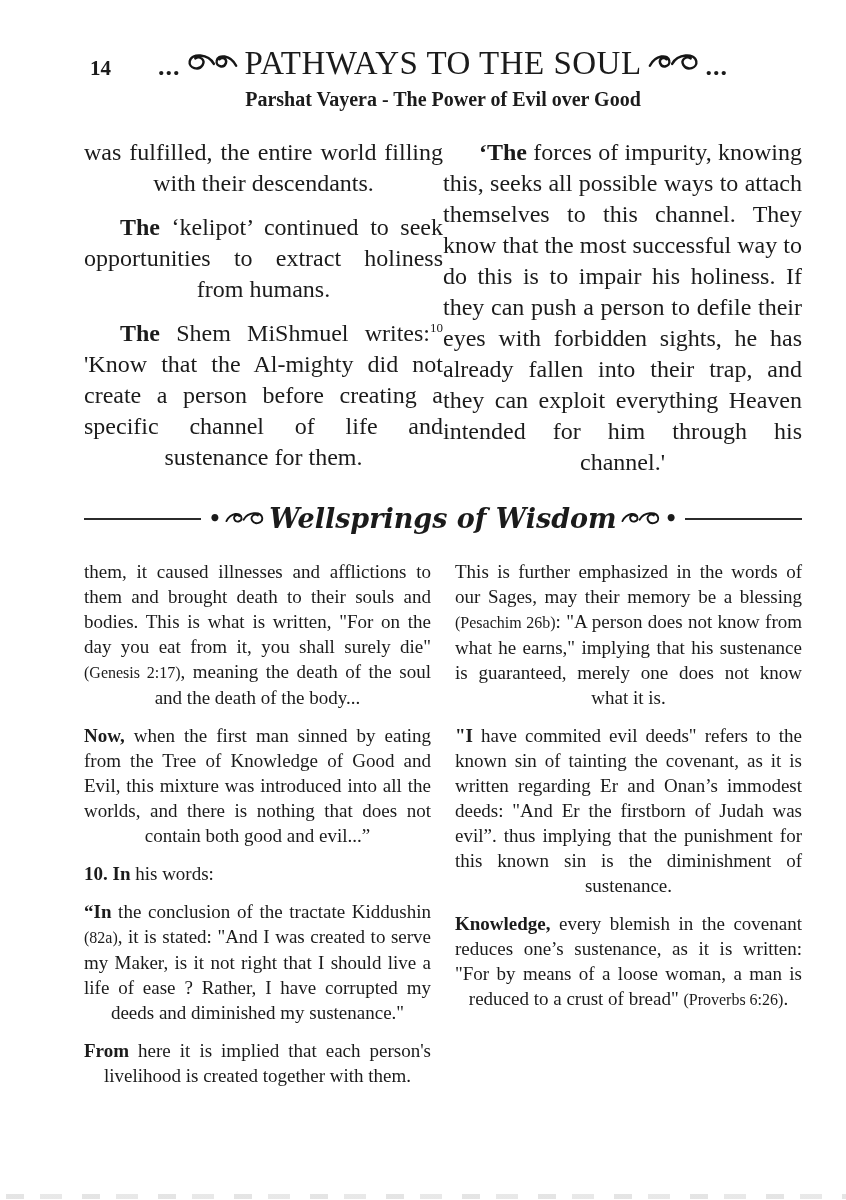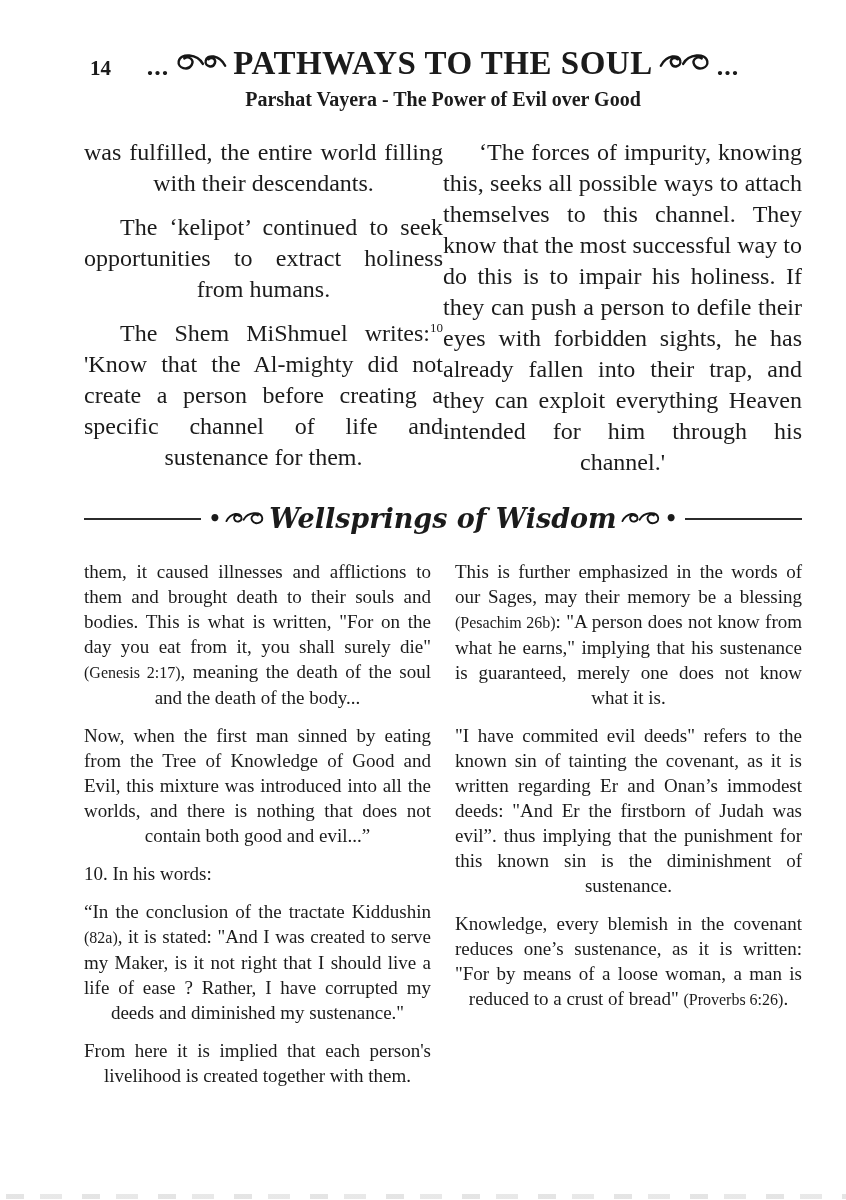--- a/index.html
+++ b/index.html
@@ -16,21 +16,21 @@
   
   .header { position:relative; padding-top:46px; }
   .page-number {
     position:absolute; left:70px; top:56px;
     font-size:21px; font-weight:bold;
   }
   .title-row {
     display:flex; align-items:center; justify-content:center; gap:6px;
   }
   .title {
-    font-size:33px; font-weight:bold; letter-spacing:.5px;
+    font-size:33px; font-weight:normal; letter-spacing:.5px;
     margin:0; line-height:1.05; white-space:nowrap;
   }
   .dots { font-size:26px; font-weight:bold; letter-spacing:1px; line-height:1; transform:translateY(4px); }
   .flourish { width:52px; height:24px; display:block; }
   .flourish.mirror { transform:scaleX(-1); }
   .subtitle {
     text-align:center; font-size:20px; font-weight:bold; margin-top:7px;
   }
   
   .top-section {
@@ -39,21 +39,21 @@
     font-size:24px; line-height:31px;
   }
   .col { flex:1; min-width:0; }
   .top-section p {
     margin:0 0 13px 0;
     text-align:justify;
     text-align-last:center;
     -moz-text-align-last:center;
   }
   .indent { text-indent:36px; }
-  .lead { font-weight:normal; }
+  .lead { font-weight:bold; }
   sup.fnref { font-size:13px; line-height:0; vertical-align:super; }
   
   .divider { position:relative; height:46px; margin-top:6px; }
   .divider-rule {
     position:absolute; left:64px; right:64px; top:21px;
     border-top:2.5px solid #2b2b2b;
   }
   .divider-label-wrap { position:relative; text-align:center; }
   .divider-label {
     position:relative; display:inline-flex; align-items:center; gap:4px;

